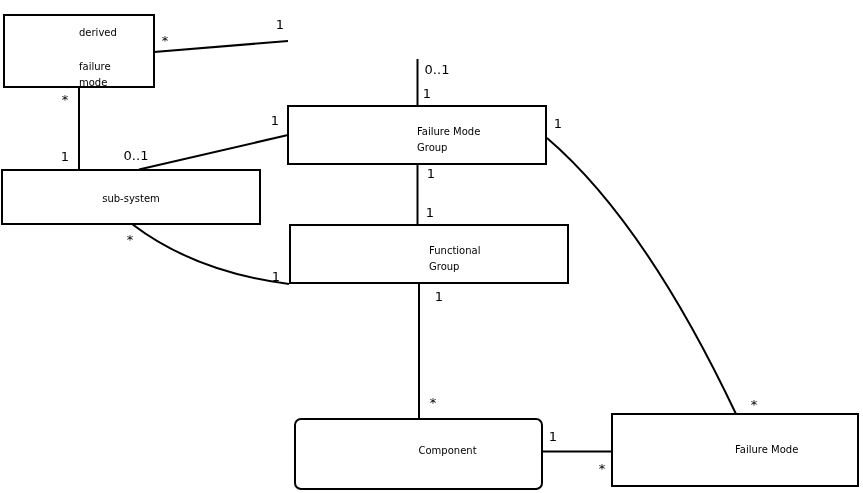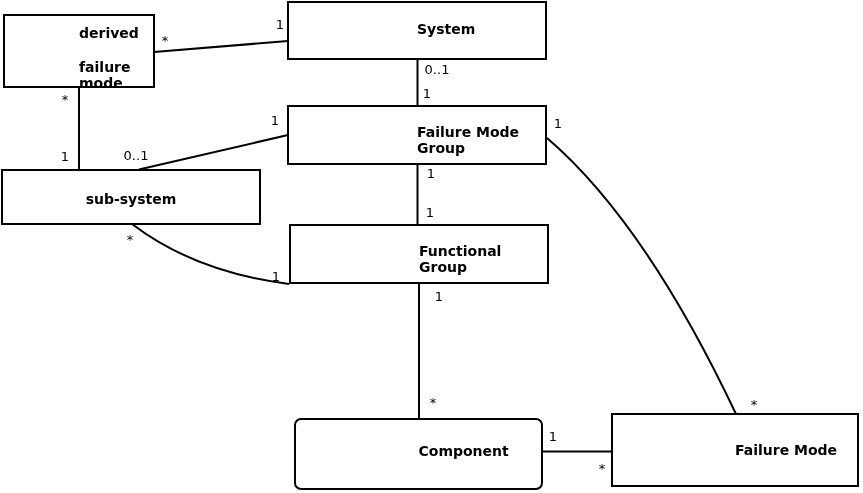--- a/index.html
+++ b/index.html
@@ -29,24 +29,23 @@
     fill: none;
   }
   .node {
     position: absolute;
     box-sizing: border-box;
     border: 2px solid #000000;
     background: #ffffff;
   }
   .node .lbl {
     position: absolute;
-    font-size: 14px;
+    font-size: 10px;
     line-height: 16px;
     white-space: nowrap;
-    font-weight: bold;
   }
   .lbl-at-center {
     left: 50%;
     text-align: left;
   }
   .lbl-centered {
     left: 0;
     right: 0;
     text-align: center;
   }
@@ -76,36 +75,33 @@
   </svg>
 
   <div class="node" style="left:3px; top:14px; width:152px; height:74px;">
     <div class="lbl lbl-at-center" style="top:9px;">
       <span style="display:block;">derived</span>
       <span style="display:block;margin-top:18px;">failure</span>
       <span style="display:block;">mode</span>
     </div>
   </div>
 
-  <div class="node" style="left:287px; top:1px; width:260px; height:59px;">
-    <div class="lbl lbl-at-center" style="top:18px;">System</div>
-  </div>
 
   <div class="node" style="left:287px; top:105px; width:260px; height:60px;">
     <div class="lbl lbl-at-center" style="top:17px;">
       <span style="display:block;">Failure Mode</span>
       <span style="display:block;">Group</span>
     </div>
   </div>
 
   <div class="node" style="left:1px; top:169px; width:260px; height:56px;">
     <div class="lbl lbl-centered" style="top:20px;">sub-system</div>
   </div>
 
-  <div class="node" style="left:289px; top:224px; width:260px; height:60px;">
+  <div class="node" style="left:289px; top:224px; width:280px; height:60px;">
     <div class="lbl lbl-at-center" style="top:17px;">
       <span style="display:block;">Functional</span>
       <span style="display:block;">Group</span>
     </div>
   </div>
 
   <div class="node" style="left:294px; top:418px; width:249px; height:72px;border-radius:7px;">
     <div class="lbl lbl-at-center" style="top:23px;">Component</div>
   </div>
 

